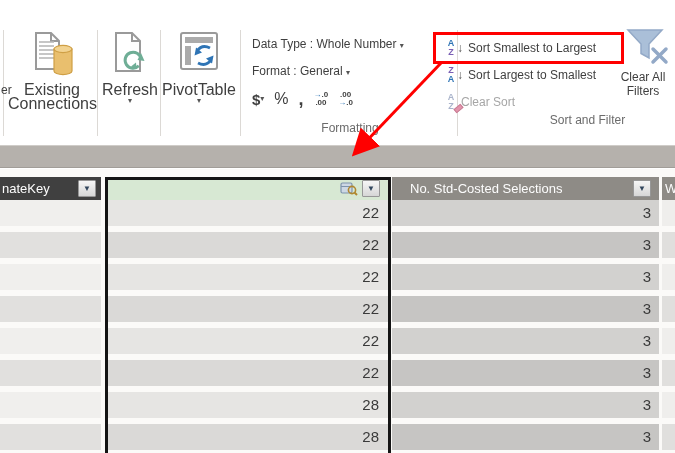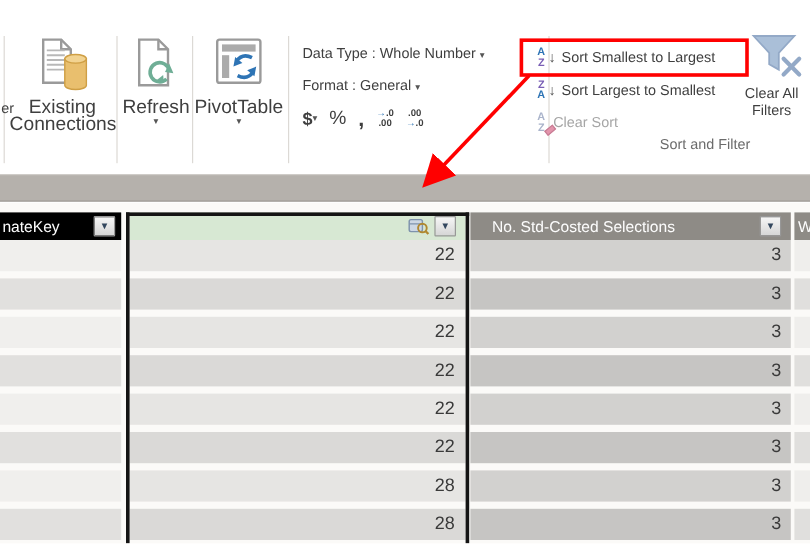--- a/index.html
+++ b/index.html
@@ -41,21 +41,21 @@
   .clearall .lbl { font-size:12px; color:#3f3f3f; }
 
   
   .formula-band { position:absolute; left:0; top:145px; width:675px; height:23px;
                   background:#b5b1ac; border-top:1px solid #cfccc8; border-bottom:1px solid #a19d98; }
   .white-strip { position:absolute; left:0; top:169px; width:675px; height:8px; background:#fbfaf8; }
 
   
   .grid { position:absolute; left:0; top:177px; width:675px; height:276px; background:#fbfaf8; }
   .hdr { position:absolute; top:0; height:23px; font-size:13px; line-height:23px; white-space:nowrap; overflow:hidden; }
-  .hdr-gray { background:#000000; color:#fdfdfd; }
+  .hdr-gray { background:#404040; color:#fdfdfd; }
   .hdr-dark { background:#8e8b86; color:#fdfdfd; }
   .hdr-sel  { background:#d7e8d3; color:#41463f; }
   .ddbtn { position:absolute; width:18px; height:17px; top:3px;
            background:linear-gradient(#f6f6f6,#d6d6d6); border:1px solid #979797; border-radius:1px;
            text-align:center; line-height:15px; font-size:8px; color:#33475e; }
   .blackframe { position:absolute; left:105px; top:0; width:286px; height:276px;
                 border:3px solid #141414; border-bottom:none; pointer-events:none; z-index:5; }
   .colstack { position:absolute; top:23px; }
   .cell { height:26px; margin-bottom:6px; font-size:15px; color:#3a3a3a; line-height:26px; }
   #colstack1 { left:0;  width:101px; }
@@ -153,20 +153,21 @@
       <span class="fbtn comma">,</span>
       <span class="fbtn decbtn">
         <span><span class="blue">→</span><span>.0</span></span>
         <span>.00</span>
       </span>
       <span class="fbtn decbtn">
         <span>.00</span>
         <span><span class="blue">→</span><span>.0</span></span>
       </span>
     </div>
+    <div class="group-label" style="left:244px; top:121px; width:212px;">Formatting</div>
 
     <div class="sort-item" style="left:446px; top:36px;">
       <span class="azicon">
         <span class="azletters">
             <span class="la">A</span>
             <span class="lz">Z</span>
           </span>
         <span class="azarrow">↓</span>
       </span>
       <span class="txt">Sort Smallest to Largest</span>

